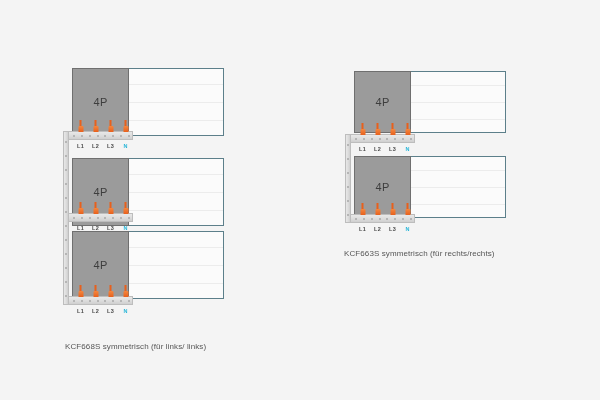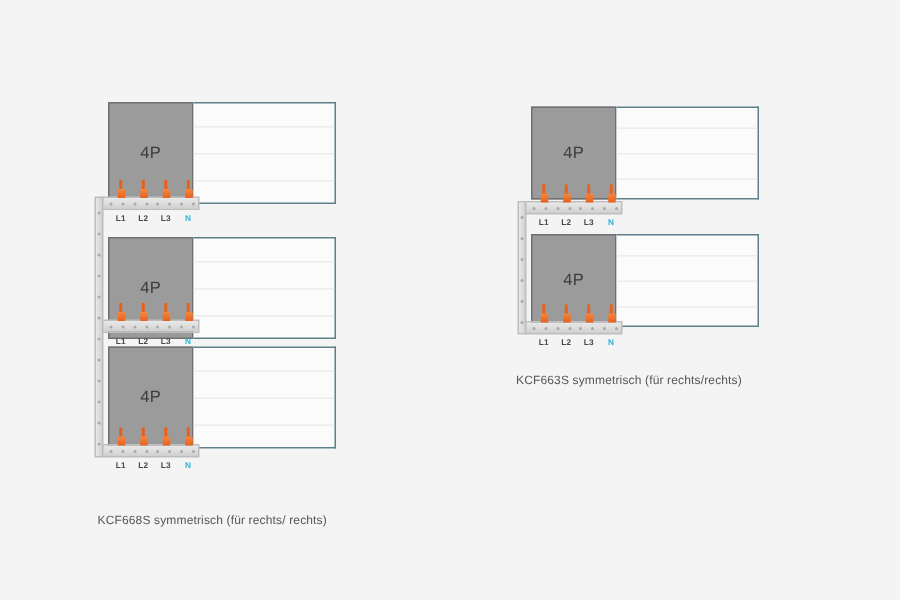--- a/index.html
+++ b/index.html
@@ -243,21 +243,21 @@
       <div class="pin" style="left: 125.5px; top: 285px;">
         <div class="stem"></div>
         <div class="base"></div>
       </div>
       <div class="labels" style="left: 0px; top: 306.5px; width: 600px;">
         <span style="left: 80.5px;">L1</span>
         <span style="left: 95.5px;">L2</span>
         <span style="left: 110.5px;">L3</span>
         <span class="n" style="left: 125.5px;">N</span>
       </div>
-      <div class="caption" style="left: 65px; top: 342px;">KCF668S  symmetrisch (für rechts/ rechts)</div>
+      <div class="caption" style="left: 65px; top: 342px;">KCF668S  symmetrisch (für links/ links)</div>
     </div>
     <div class="group" style="left: 0px; top: 0px;">
       <div class="vrail" style="left: 345px; top: 134px; width: 6px; height: 89px;">
         <div class="hole" style="top: 10px;"></div>
         <div class="hole" style="top: 24px;"></div>
         <div class="hole" style="top: 38px;"></div>
         <div class="hole" style="top: 52px;"></div>
         <div class="hole" style="top: 66px;"></div>
         <div class="hole" style="top: 80px;"></div>
       </div>

